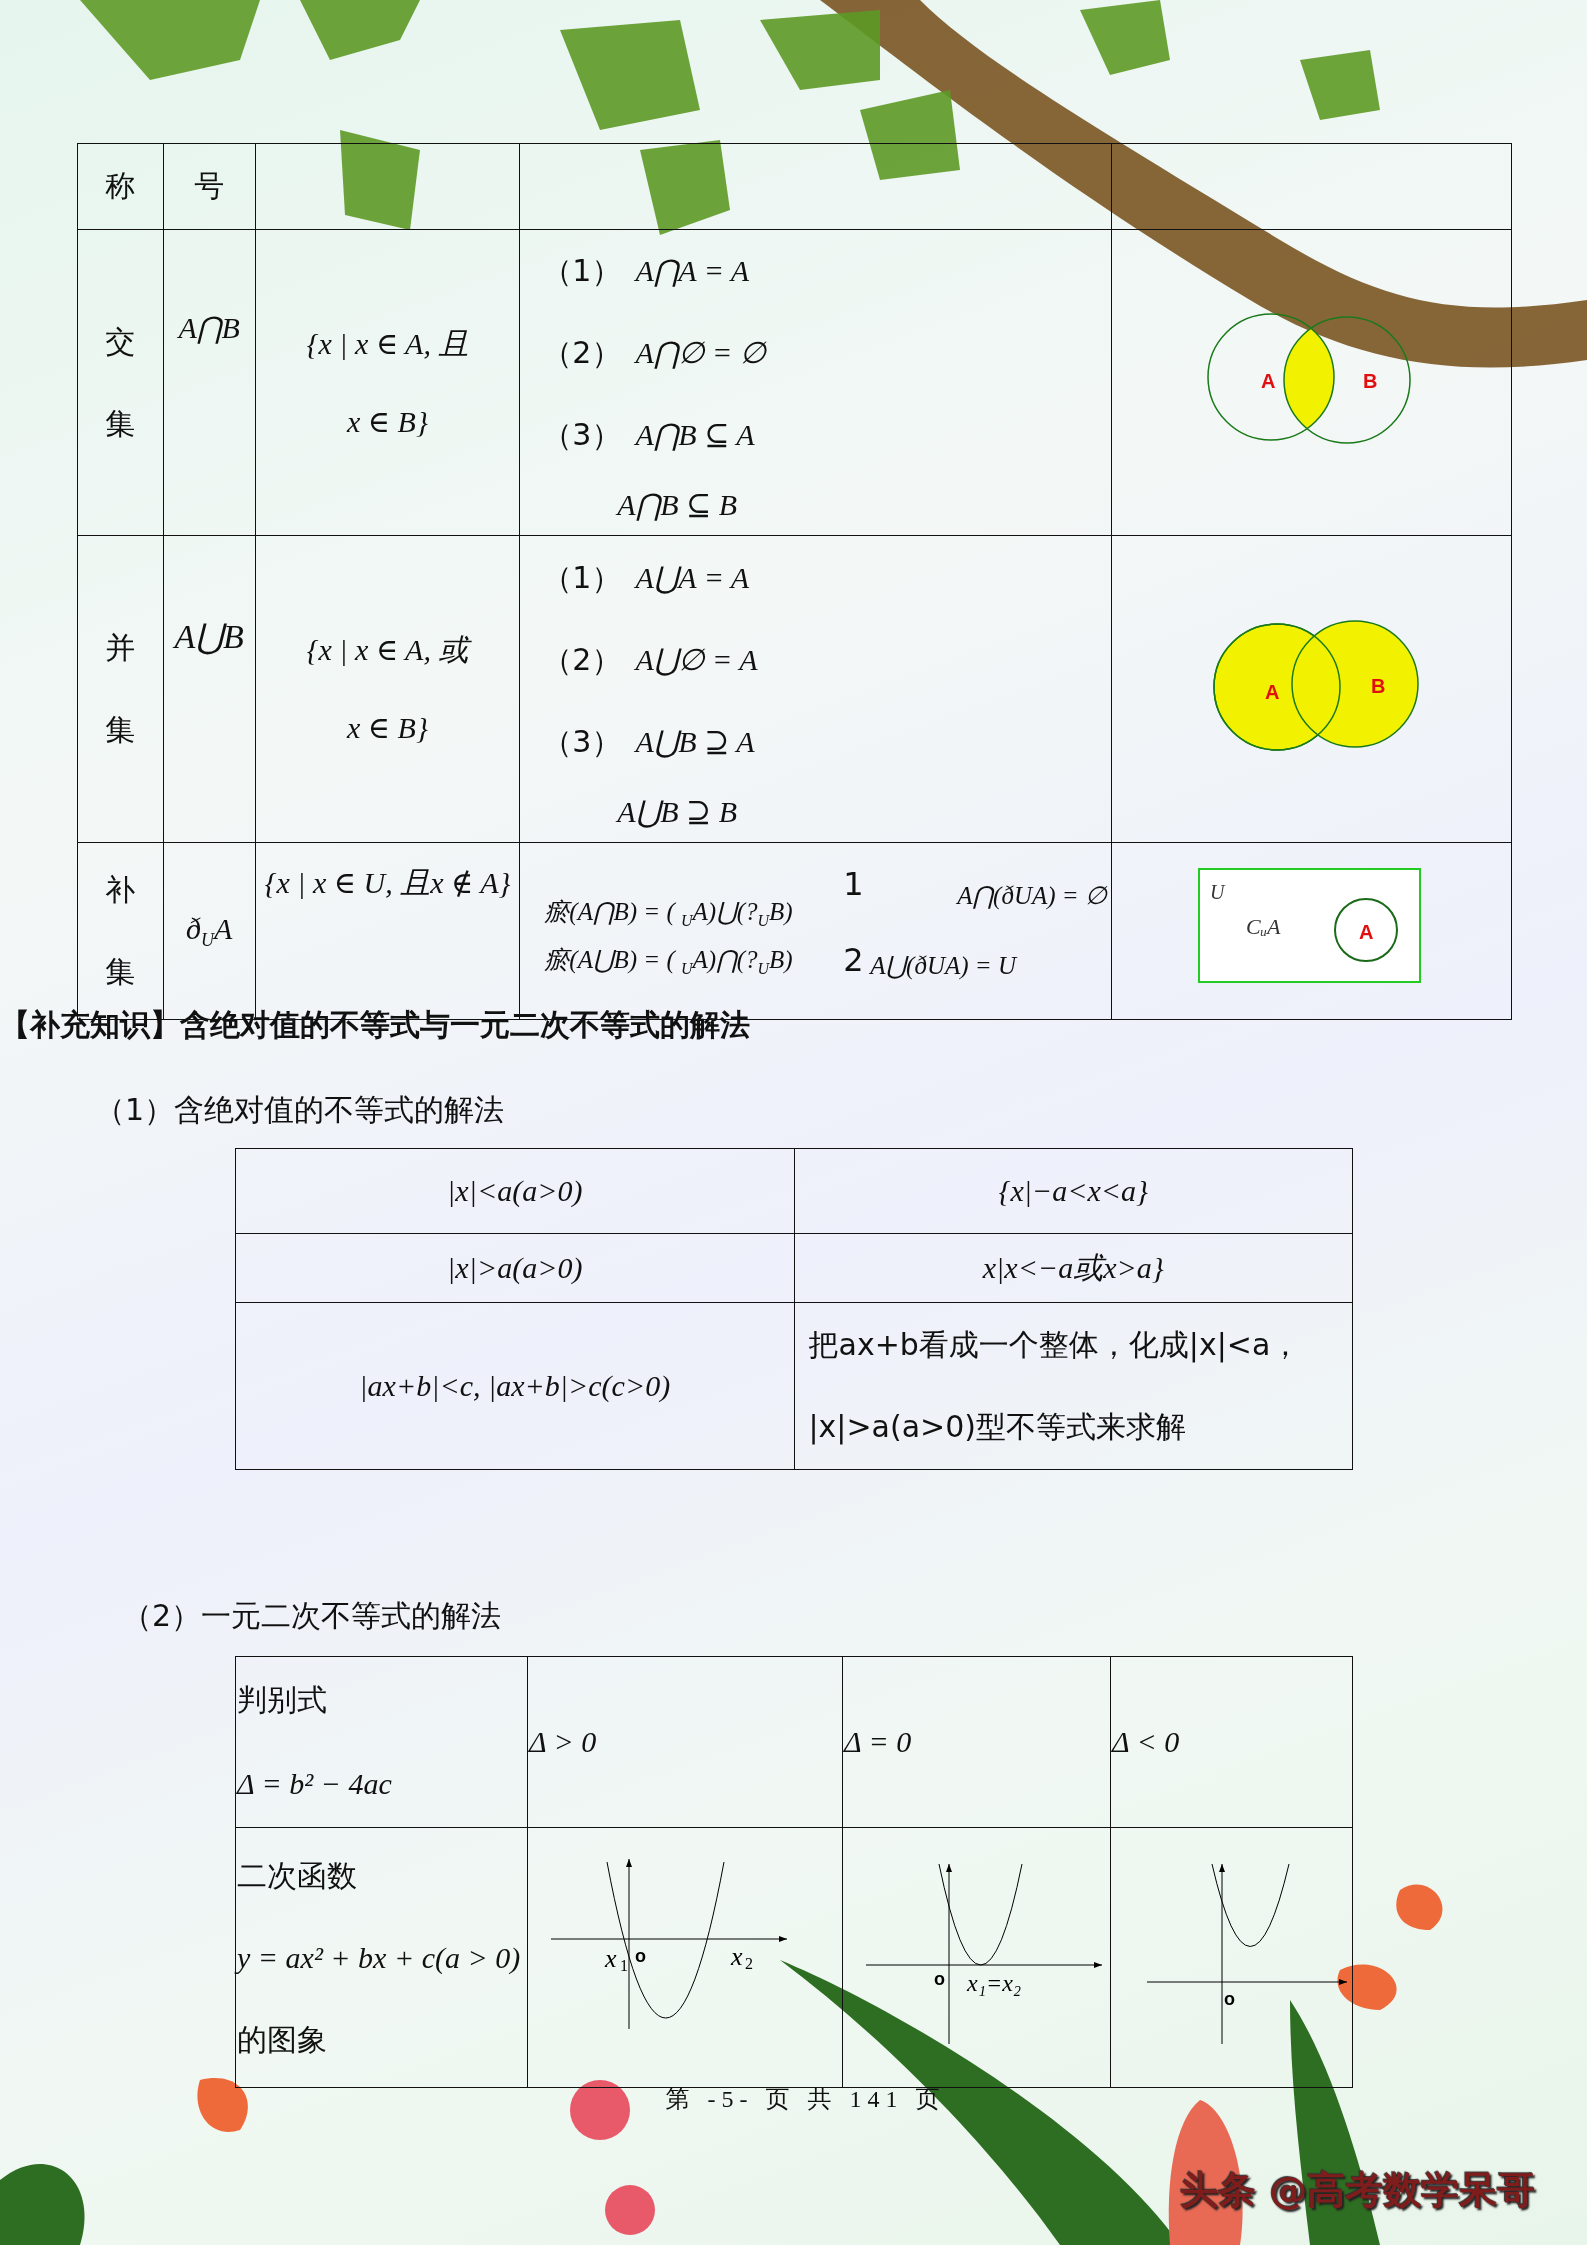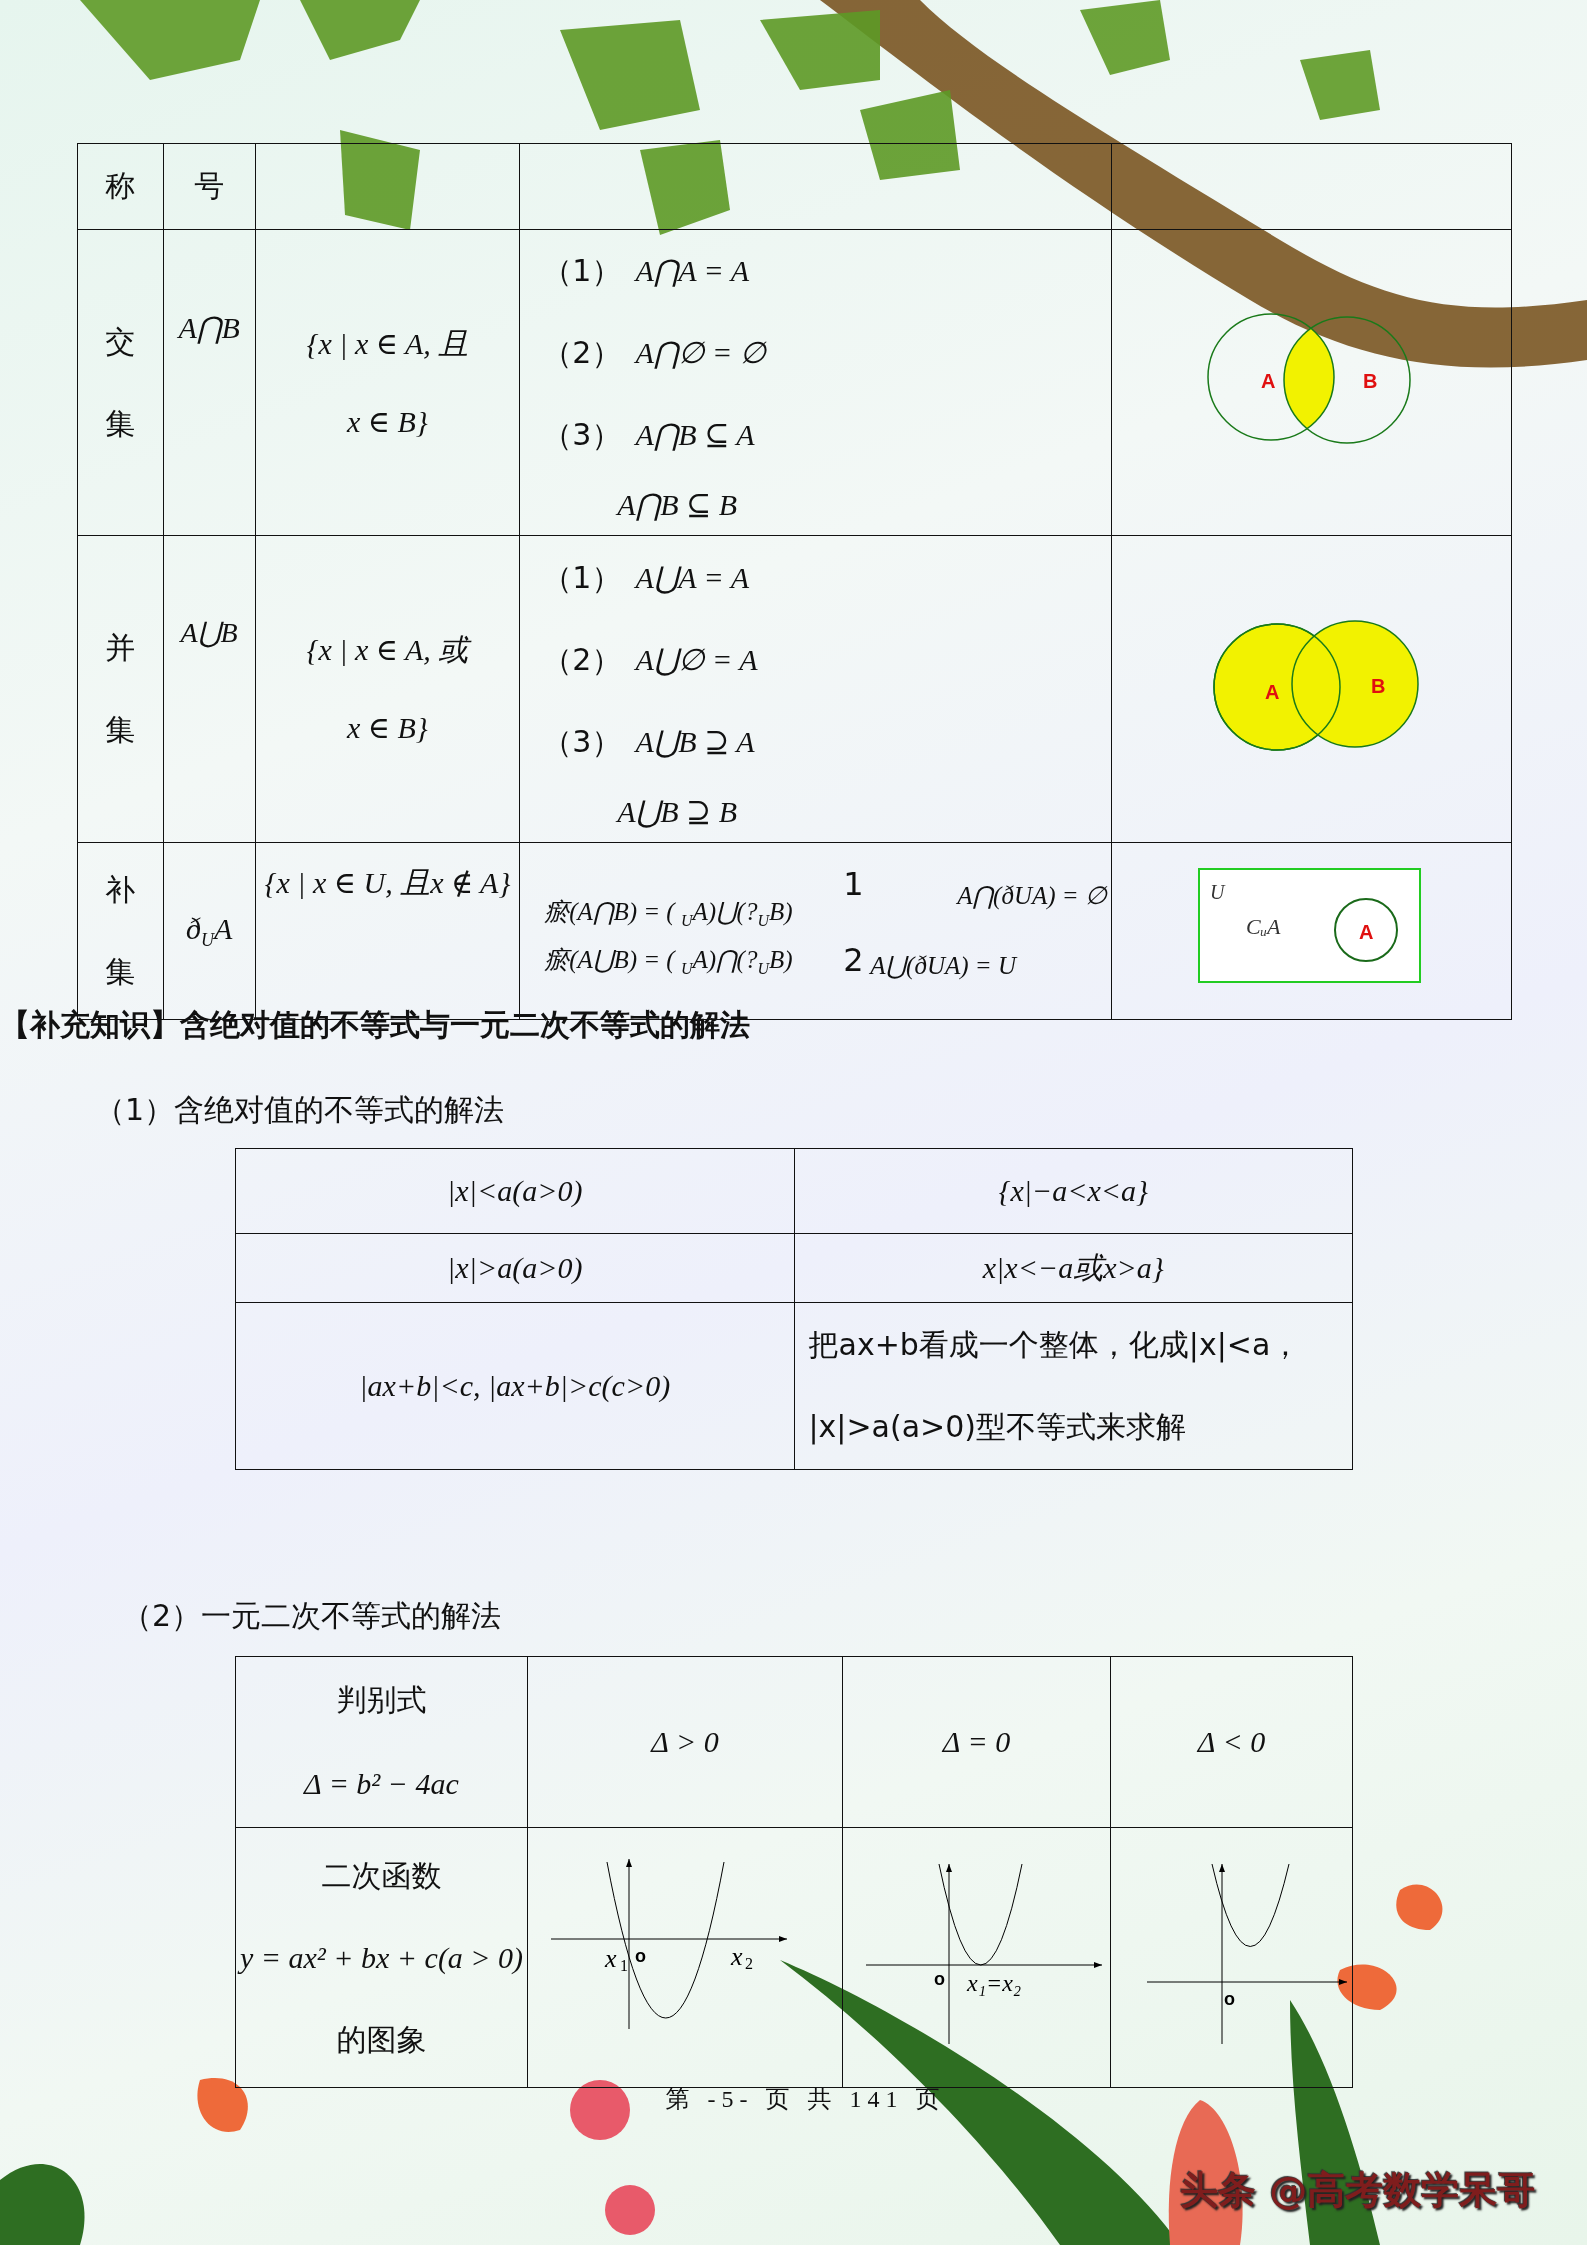--- a/index.html
+++ b/index.html
@@ -19,21 +19,21 @@
   .prop { padding-left:22px; font-size:31px; }
   .prop div { height:82px; line-height:82px; }
   .prop div.last { height:58px; line-height:58px; padding-left:75px; }
   .num { font-family:"DejaVu Sans", sans-serif; font-style:normal; margin-right:14px; }
   .center { text-align:center; }
   .title { position:absolute; left:0; width:1587px; top:1005px; text-align:left; font-size:30px; font-weight:bold; }
   .subhead { position:absolute; font-size:30px; }
   #t2 { left:235px; top:1148px; width:1118px; }
   #t2 td { text-align:center; font-size:30px; }
   #t3 { left:235px; top:1656px; width:1118px; }
-  #t3 td { text-align:center; font-size:30px; }
+  #t3 td { font-size:30px; }
   .footer { position:absolute; left:0; width:1587px; top:2083px; text-align:center; font-family:"Liberation Serif", serif; font-size:24px; letter-spacing:6px;padding-left:12px; }
   .watermark { position:absolute; left:1180px; top:2165px; font-size:38px; color:#7f1d1d; text-shadow:2px 2px 2px #222, -1px -1px 1px #333; font-weight:bold; }
 </style>
 </head>
 <body>
 
 <svg class="bg" style="left:0;top:0" width="1587" height="460" viewBox="0 0 1587 460">
   <path d="M820 0 C 900 60, 1050 180, 1250 300 C 1350 360, 1450 380, 1587 360 L1587 300 C 1450 320, 1380 300, 1280 240 C 1100 130, 980 60, 920 0 Z" fill="#7a5522" opacity="0.9"></path>
   <g fill="#5e9a26" opacity="0.9">
     <path d="M80 0 L260 0 L240 60 L150 80 Z"></path>
@@ -106,21 +106,21 @@
         <text x="250" y="155" font-family="Liberation Sans, sans-serif" font-weight="bold" font-size="20" fill="#e01010">B</text>
       </svg>
     </td>
   </tr>
 
   <tr style="height:294px">
     <td class="vname cn">
       <div>并</div>
       <div>集</div>
     </td>
-    <td class="math center" style="vertical-align:top;padding-top:80px;font-size:28px">A⋃B</td>
+    <td class="math center" style="vertical-align:top;padding-top:80px;font-size:34px">A⋃B</td>
     <td class="math center" style="line-height:78px">
       <div>{x | x ∈ A, 或</div>
       <div>x ∈ B}</div>
     </td>
     <td class="prop math" style="vertical-align:top">
       <div><span class="num">（1）</span><span>A⋃A = A</span></div>
       <div><span class="num">（2）</span><span>A⋃∅ = A</span></div>
       <div><span class="num">（3）</span><span>A⋃B ⊇ A</span></div>
       <div class="last"><span>A⋃B ⊇ B</span></div>
     </td>

